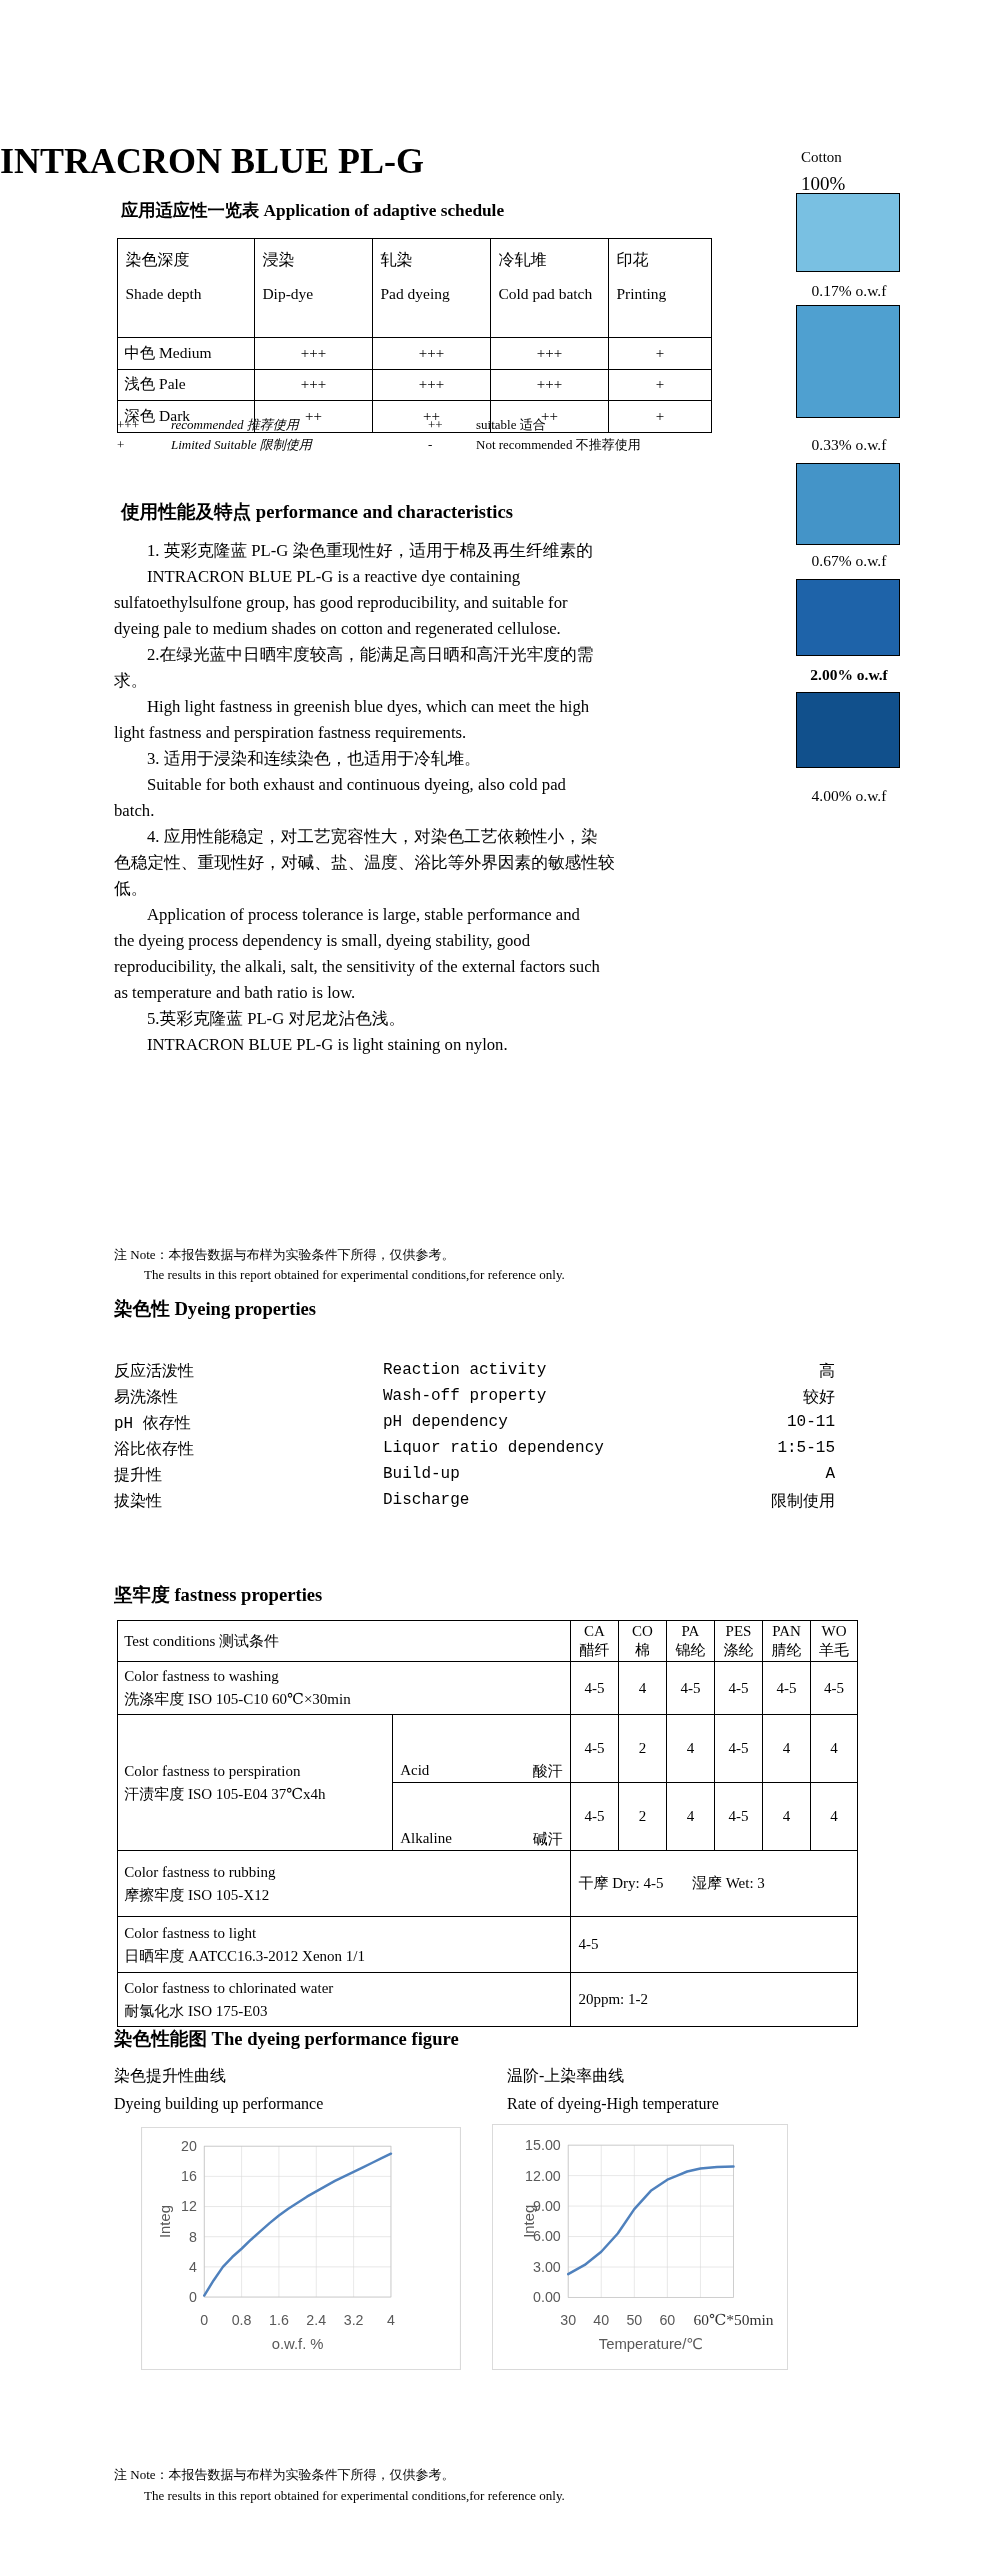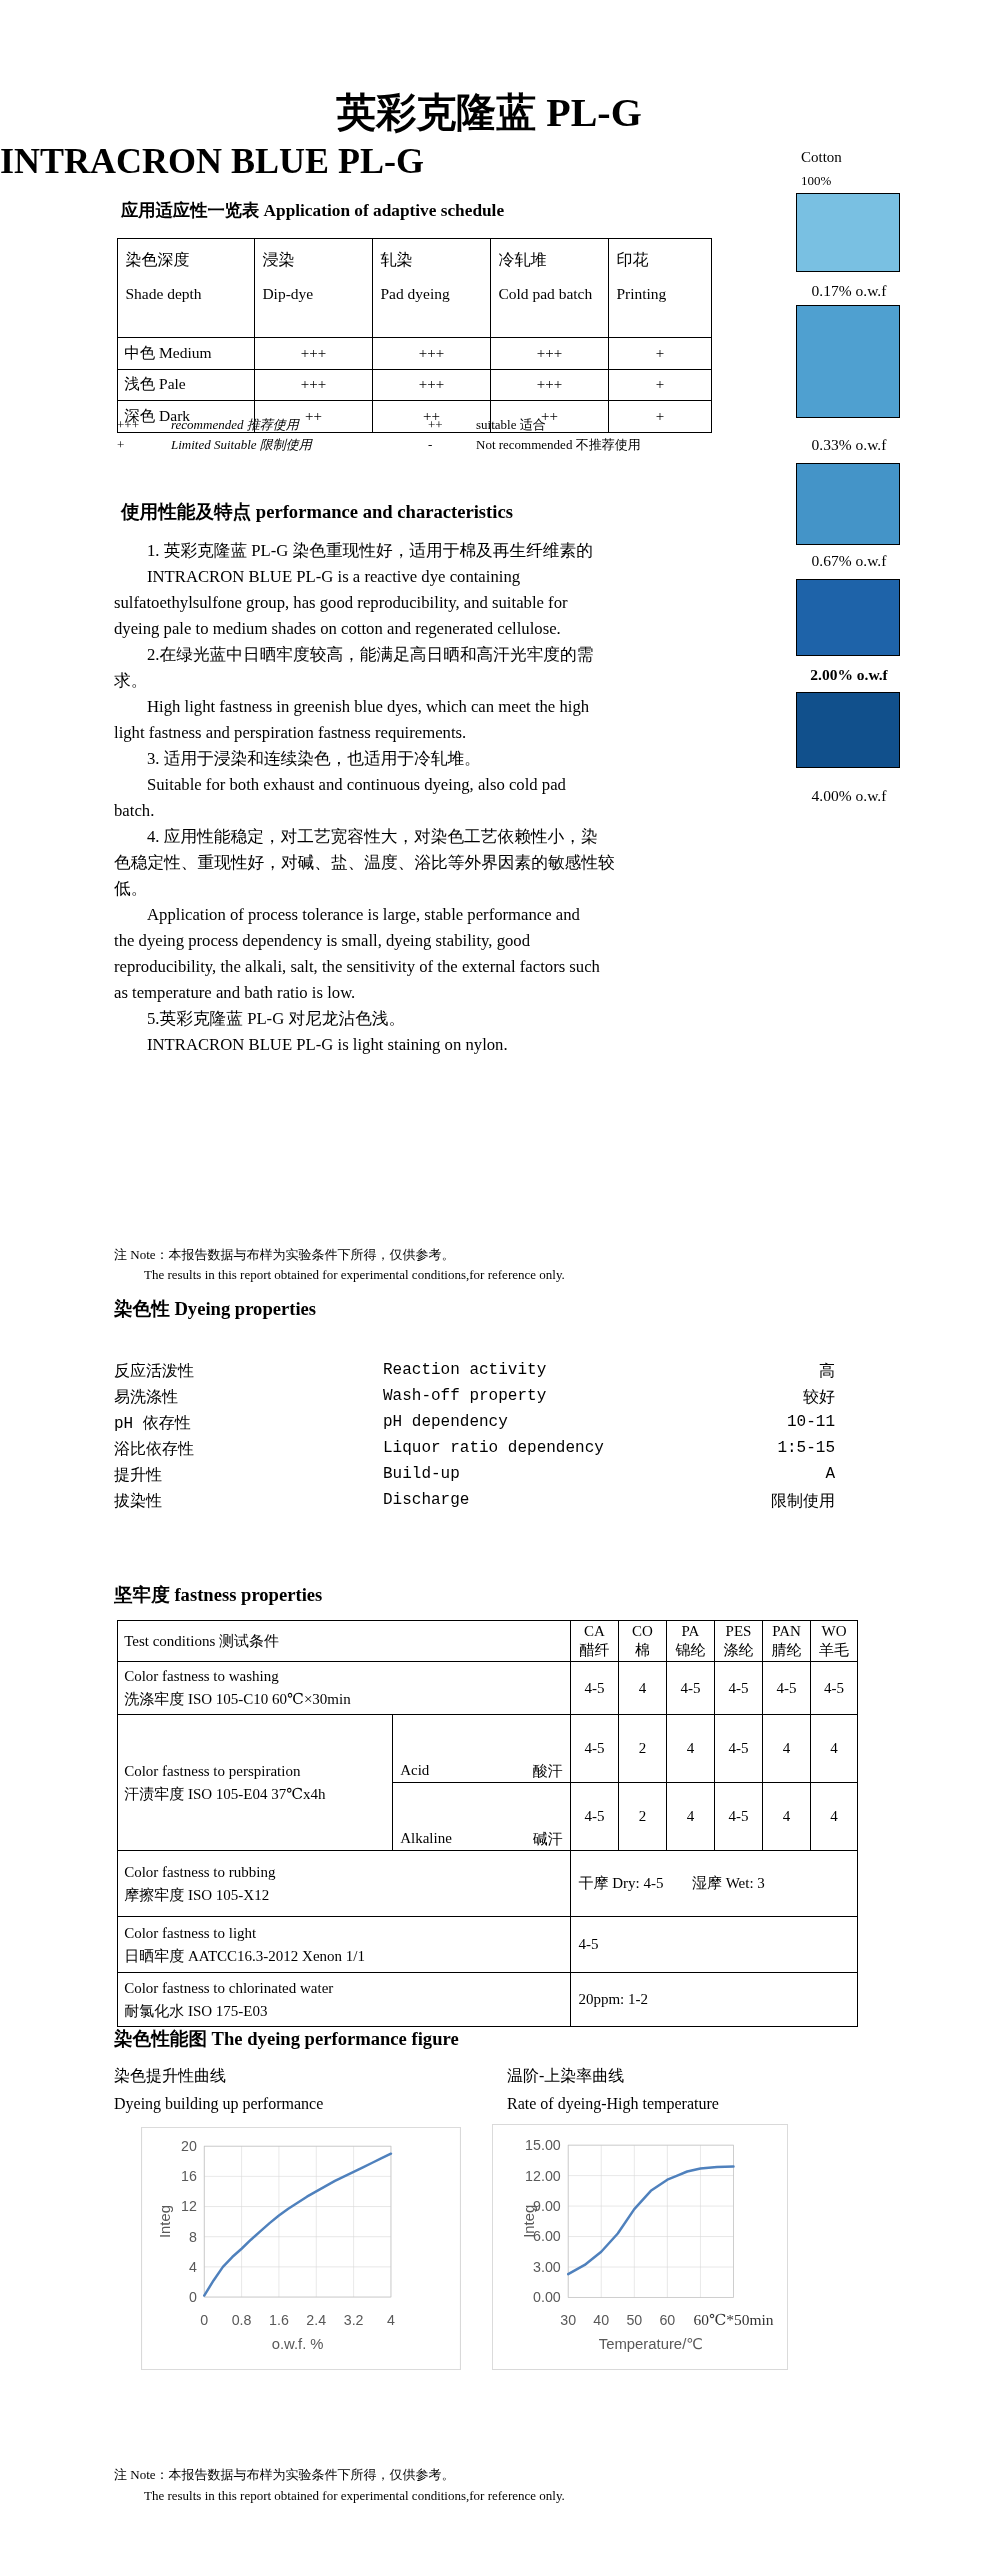--- a/index.html
+++ b/index.html
@@ -6,21 +6,21 @@
   .page{position:relative;width:982px;height:2576px;background:#fff;
         font-family:"Liberation Serif","DejaVu Serif",serif;color:#000;overflow:hidden;}
   .abs{position:absolute;}
 
   
   .title-zh{left:0;top:85px;width:978px;text-align:center;font-size:40px;font-weight:bold;white-space:nowrap;}
   .title-en{left:0;top:140px;width:978px;text-align:left;font-size:36px;font-weight:bold;white-space:nowrap;}
 
   
   .cotton-label{left:801px;top:149px;font-size:15px;}
-  .cotton-percent{left:801px;top:173px;font-size:13px;}
+  .cotton-percent{left:801px;top:173px;font-size:19px;}
   .swatch{left:796px;width:102px;border:1.9px solid #000;}
   .swatch-label{left:792px;width:114px;text-align:center;font-size:15.5px;white-space:nowrap;}
 
   
   .h-app{left:121px;top:198px;font-size:17.3px;font-weight:bold;white-space:nowrap;}
   .h-perf{left:121px;top:499px;font-size:18.6px;font-weight:bold;white-space:nowrap;}
   .h-dye{left:114px;top:1296px;font-size:18.6px;font-weight:bold;white-space:nowrap;}
   .h-fast{left:114px;top:1582px;font-size:18.6px;font-weight:bold;white-space:nowrap;}
   .h-fig{left:114px;top:2026px;font-size:18.6px;font-weight:bold;white-space:nowrap;}
 
@@ -83,21 +83,20 @@
   .sub-zh-right{left:507px;top:2066px;font-size:16px;white-space:nowrap;}
   .sub-en-right{left:507px;top:2095px;font-size:16px;white-space:nowrap;}
   .chart1{left:141px;top:2127px;}
   .chart2{left:492px;top:2124px;}
 </style>
 </head>
 <body>
 
 <div class="page">
 
-  <div class="abs title-zh">英彩克隆蓝 PL-G</div>
   <div class="abs title-en">INTRACRON BLUE PL-G</div>
 
   <div class="abs cotton-label">Cotton</div>
   <div class="abs cotton-percent">100%</div>
 
   <div class="abs swatch" style="top: 193px; height: 77px; background: rgb(121, 192, 226);"></div>
   <div class="abs swatch-label" style="top:282px;">0.17% o.w.f</div>
 
   <div class="abs swatch" style="top: 305px; height: 111px; background: rgb(79, 160, 208);"></div>
   <div class="abs swatch-label" style="top:436px;">0.33% o.w.f</div>

